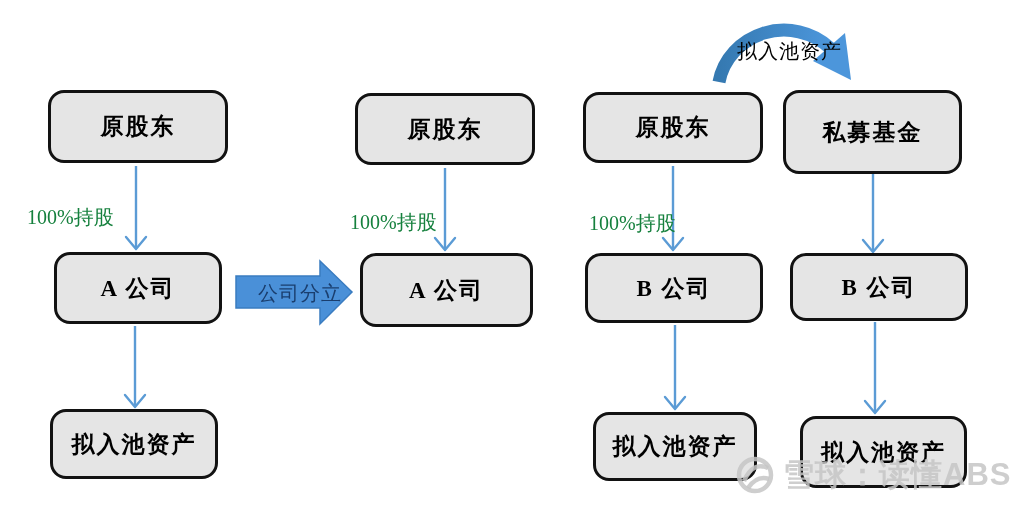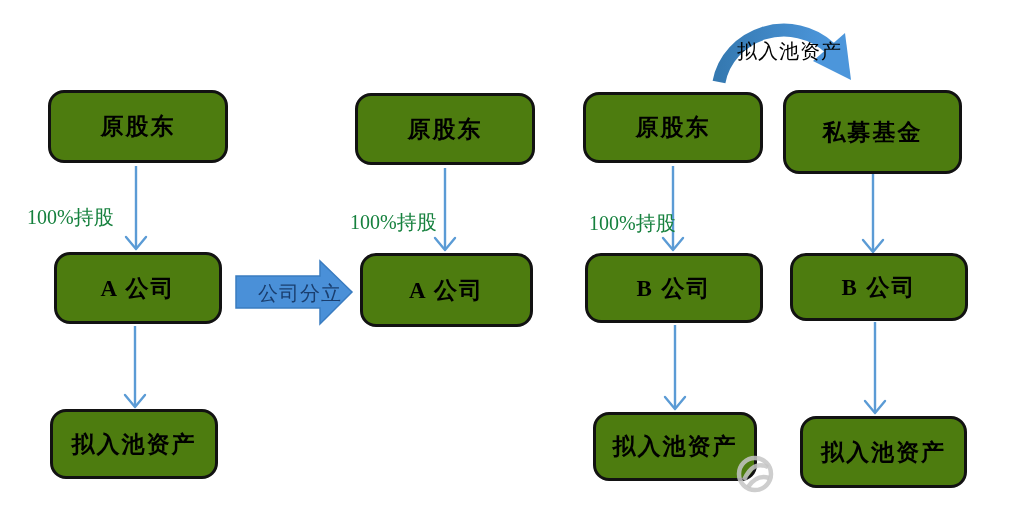--- a/index.html
+++ b/index.html
@@ -3,21 +3,21 @@
 <meta charset="utf-8">
 <style>
   html,body{margin:0;padding:0;background:#ffffff;}
   .stage{
     position:relative;width:1010px;height:506px;background:#ffffff;overflow:hidden;
     font-family:"Liberation Serif","DejaVu Serif",serif;
   }
   .arrows{position:absolute;left:0;top:0;z-index:1;}
   .node{
     position:absolute;z-index:2;
-    background:#4d7c0f;border:3px solid #121212;border-radius:16px;
+    background:#e5e5e5;border:3px solid #121212;border-radius:16px;
     display:flex;align-items:center;justify-content:center;
     font-weight:700;font-size:23px;letter-spacing:2px;color:#000;
     box-sizing:border-box;
   }
   .edge-label{
     position:absolute;z-index:3;color:#15803d;font-size:20px;white-space:nowrap;
   }
   .split-label{
     position:absolute;z-index:3;color:#1A3E6E;font-size:20px;letter-spacing:1px;
     width:100px;text-align:right;white-space:nowrap;
@@ -113,15 +113,16 @@
   <div class="node" style="left:783px;top:90px;width:179px;height:84px">私募基金</div>
   <div class="node" style="left:790px;top:253px;width:178px;height:68px">B 公司</div>
   <div class="node" style="left:800px;top:416px;width:167px;height:72px">拟入池资产</div>
 
   <div class="watermark">
     <svg class="wm-logo" width="40" height="40" viewBox="0 0 40 40">
       <circle cx="20" cy="20" r="16" fill="none" stroke="rgba(198,198,198,0.85)" stroke-width="4.5"></circle>
       <path d="M 9 26 Q 18 6 33 13" fill="none" stroke="rgba(198,198,198,0.85)" stroke-width="4.5"></path>
       <path d="M 13 33 Q 22 20 34 24" fill="none" stroke="rgba(198,198,198,0.85)" stroke-width="4.5"></path>
     </svg>
+    <span>雪球：读懂ABS</span>
   </div>
 
 </div>
 
 </body></html>

